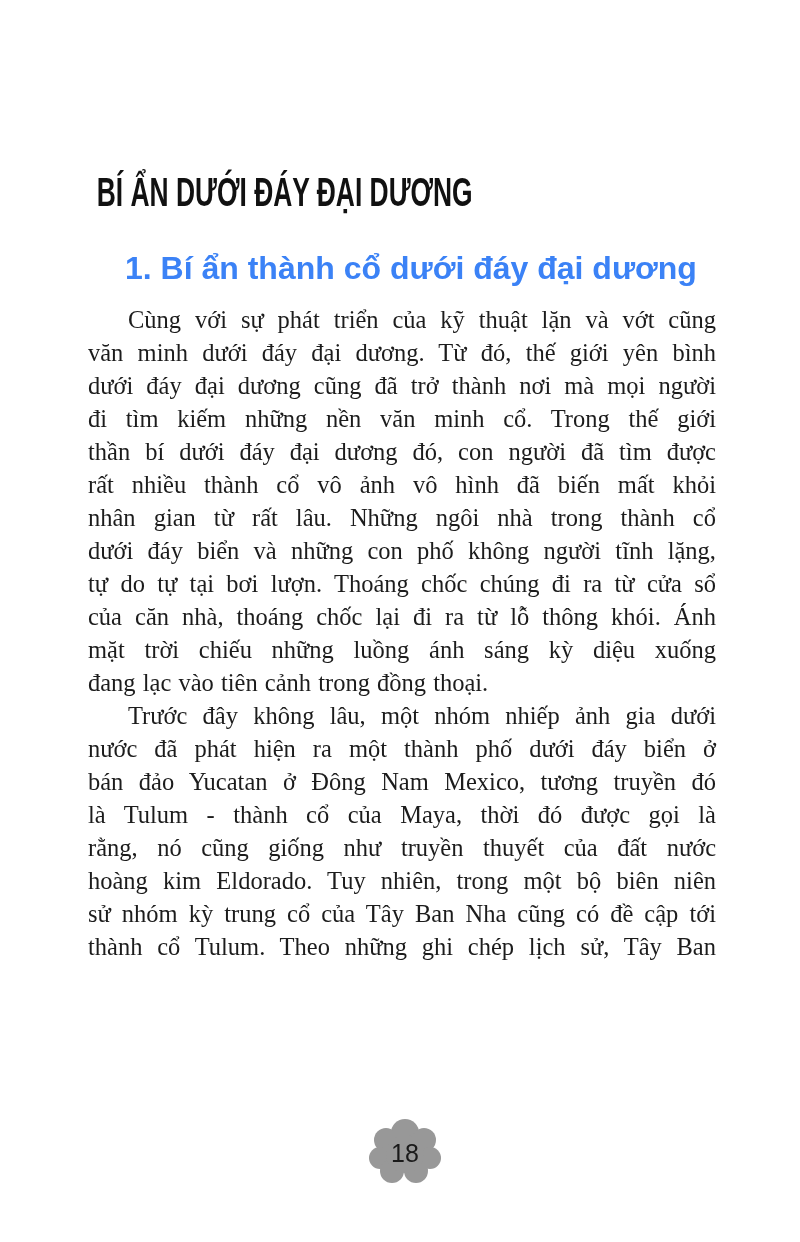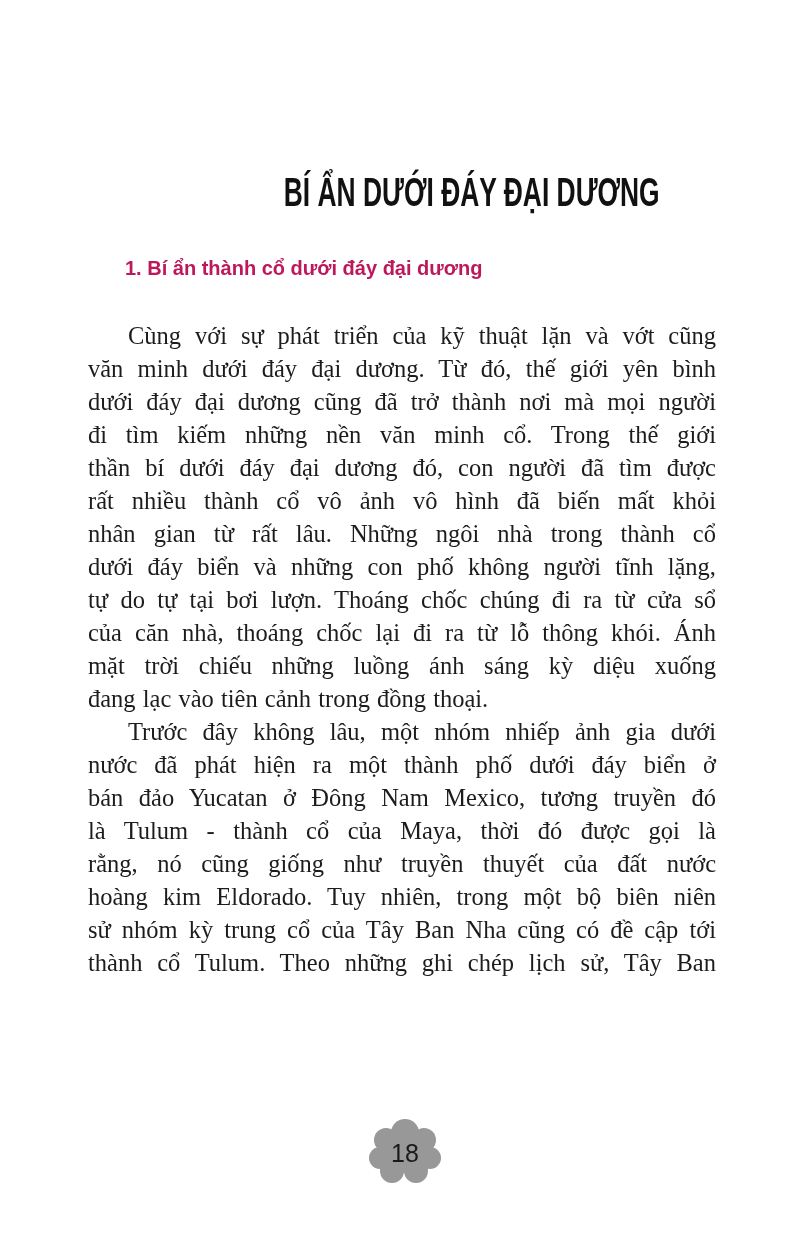--- a/index.html
+++ b/index.html
@@ -10,52 +10,50 @@
     background: #ffffff;
     overflow: hidden;
     font-family: "Liberation Serif", "DejaVu Serif", serif;
     color: #1c1c1c;
   }
   .title-wrap {
     position: absolute;
     top: 170px;
     left: 0;
     width: 708px;
-    text-align: right;
-    padding-left: 48px;
+    text-align: left;
   }
   .title {
     display: inline-block;
     font-family: "Liberation Sans", "DejaVu Sans", sans-serif;
     font-weight: bold;
     font-size: 40px;
     line-height: 44px;
     color: #111111;
     letter-spacing: 0px;
     transform: scaleX(0.66);
     transform-origin: center;
     white-space: nowrap;
   }
   .section-heading {
     position: absolute;
     top: 251px;
     left: 125px;
     font-family: "Liberation Sans", "DejaVu Sans", sans-serif;
     font-weight: bold;
-    font-size: 20px;
+    font-size: 32px;
     line-height: 34px;
-    color: #be185d;
+    color: #3b82f6;
     white-space: nowrap;
   }
   .textblock {
     position: absolute;
     top: 303px;
     left: 88px;
     width: 628px;
-    margin-top: 16px;
   }
   .line {
     font-size: 24.5px;
     line-height: 33px;
     text-align: justify;
     text-align-last: justify;
     white-space: normal;
     word-spacing: 1px;
   }
   .line.indent { padding-left: 40px; }

